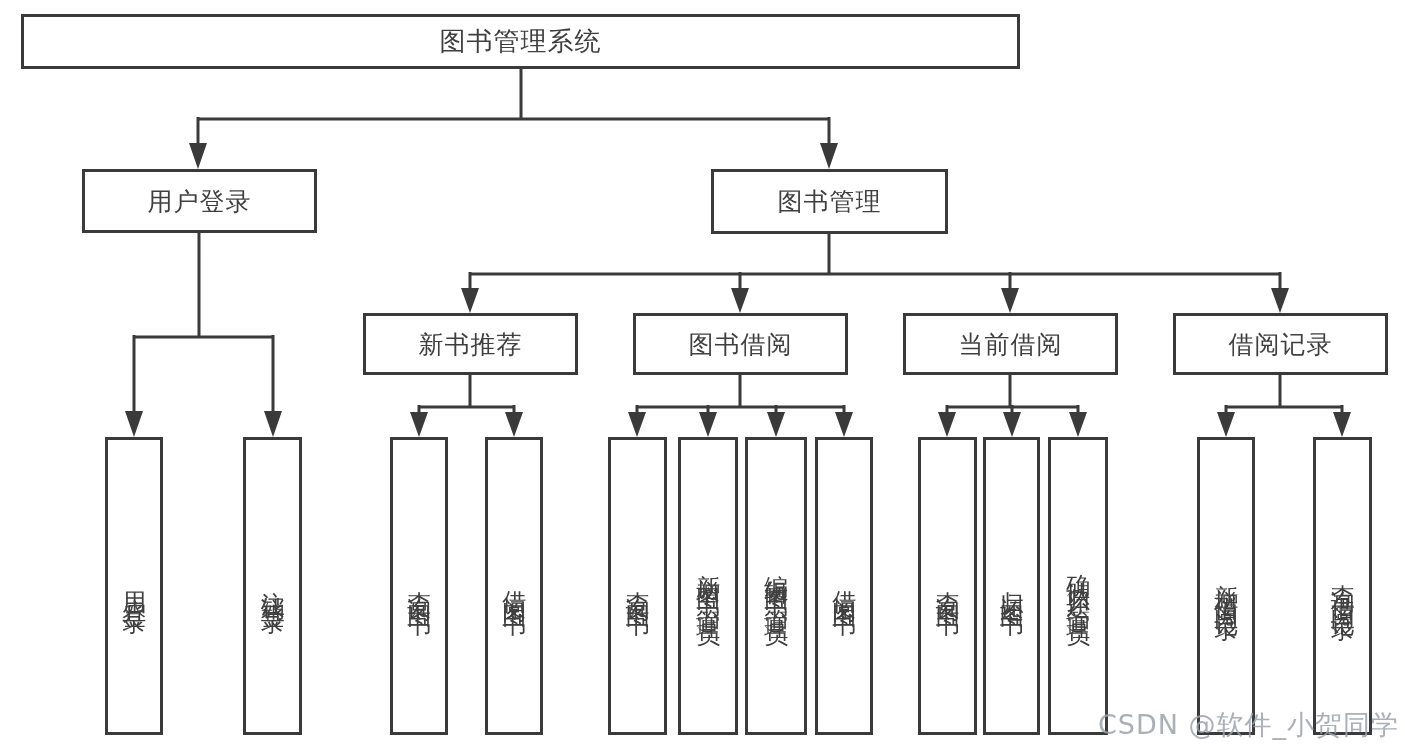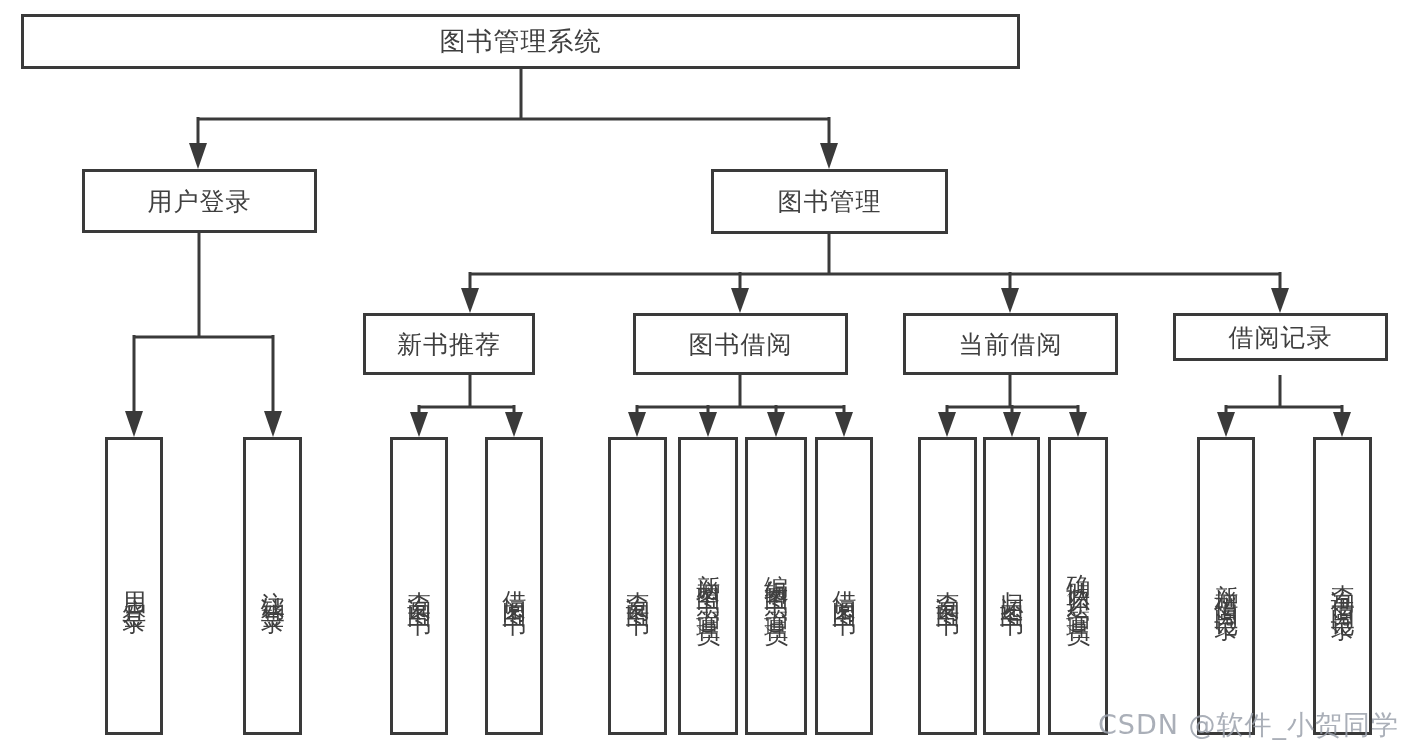--- a/index.html
+++ b/index.html
@@ -104,30 +104,30 @@
     <span>图书管理系统</span>
   </div>
 
   <div class="node hnode" style="left:82px; top:169px; width:235px; height:64px;">
     <span>用户登录</span>
   </div>
   <div class="node hnode" style="left:711px; top:169px; width:237px; height:65px;font-family:Liberation Mono, monospace;">
     <span>图书管理</span>
   </div>
 
-  <div class="node hnode" style="left:363px; top:313px; width:172px; height:62px;">
+  <div class="node hnode" style="left:363px; top:313px; width:215px; height:62px;">
     <span>新书推荐</span>
   </div>
   <div class="node hnode" style="left:903px; top:313px; width:215px; height:62px;">
     <span>当前借阅</span>
   </div>
   <div class="node hnode" style="left:633px; top:313px; width:215px; height:62px;">
     <span>图书借阅</span>
   </div>
-  <div class="node hnode" style="left:1173px; top:313px; width:215px; height:48px;">
+  <div class="node hnode" style="left:1173px; top:313px; width:215px; height:62px;">
     <span>借阅记录</span>
   </div>
 
   <div class="node vnode" style="left:105px; top:437px; width:58px; height:298px;">
     <span class="vtext">用户登录</span>
   </div>
   <div class="node vnode" style="left:243px; top:437px; width:59px; height:298px;">
     <span class="vtext">注销登录</span>
   </div>
 

